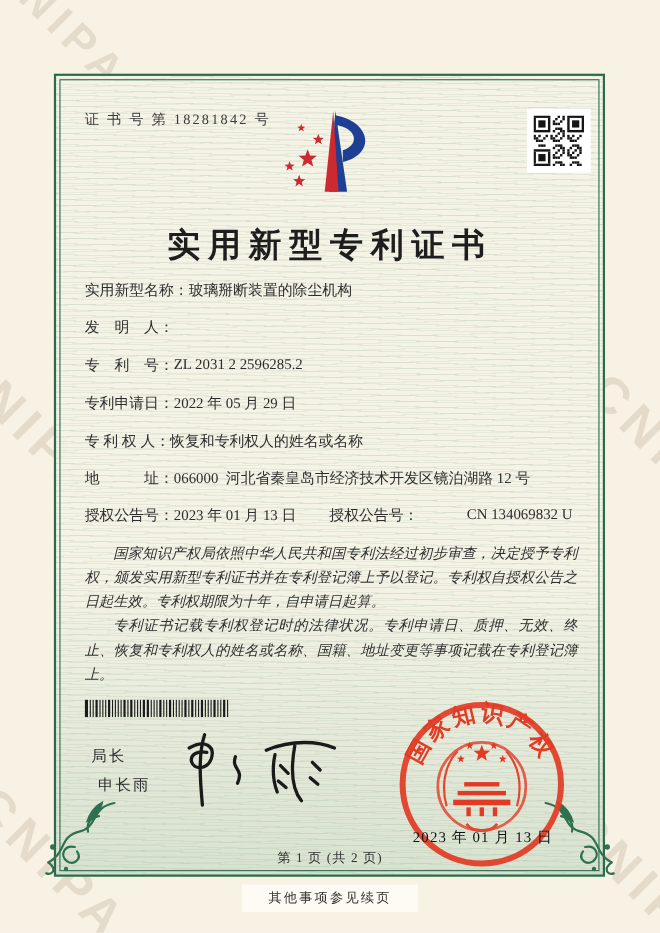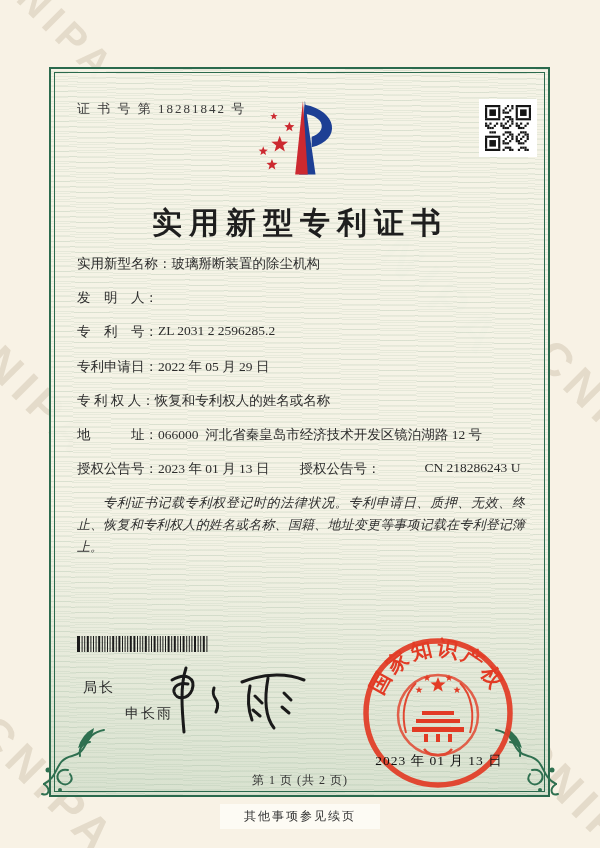--- a/index.html
+++ b/index.html
@@ -50,21 +50,21 @@
   .fields{position:absolute;left:77px;top:255px;width:450px;font-size:13.5px;}
   .field-row{height:34.2px;display:flex;align-items:flex-start;}
   .field-label{white-space:pre;flex:none;}
   .field-value{white-space:pre;}
   .pair2{margin-left:30px;display:flex;gap:44px;}
   .paras{position:absolute;left:77px;top:492px;width:448px;font-size:13px;line-height:22px;
          text-align:justify;font-style:italic;color:#2f2f2f;}
   .paras p{margin:0;text-indent:2em;}
   .barcode{position:absolute;left:77px;top:636px;}
   .director-title{position:absolute;left:83px;top:679px;font-size:14px;letter-spacing:2px;}
-  .director-name{position:absolute;left:89px;top:705px;font-size:14px;letter-spacing:2px;margin-left:36px;}
+  .director-name{position:absolute;left:89px;top:705px;font-size:14px;letter-spacing:2px;}
   .signature{position:absolute;left:150px;top:660px;}
   .seal{position:absolute;left:358px;top:633px;}
   .seal-date{position:absolute;left:360px;top:752px;width:158px;text-align:center;
              font-size:13.5px;color:#111;letter-spacing:1px;white-space:nowrap;}
   .page-number{position:absolute;left:0;top:772px;width:600px;text-align:center;
                font-size:12px;letter-spacing:1px;color:#333;}
   .footer-note-wrap{position:absolute;left:0;top:804px;width:600px;text-align:center;}
   .footer-note{display:inline-block;background:#fdfbf4;padding:4px 24px;font-size:12px;
                letter-spacing:2px;color:#333;}
   .bar{fill:#1b1b1b;}
@@ -258,26 +258,27 @@
     </div>
     <div class="field-row">
       <span class="field-label">地　　　址：</span>
       <span class="field-value">066000  河北省秦皇岛市经济技术开发区镜泊湖路 12 号</span>
     </div>
     <div class="field-row">
       <span class="field-label">授权公告号：</span>
       <span class="field-value">2023 年 01 月 13 日</span>
       <span class="pair2">
         <span class="field-label">授权公告号：</span>
-        <span class="field-value">CN 218286243 U</span>
+        <span class="field-value">CN 134069832 U</span>
       </span>
     </div>
   </div>
 
   <div class="paras">
+    <p>国家知识产权局依照中华人民共和国专利法经过初步审查，决定授予专利权，颁发实用新型专利证书并在专利登记簿上予以登记。专利权自授权公告之日起生效。专利权期限为十年，自申请日起算。</p>
     <p>专利证书记载专利权登记时的法律状况。专利申请日、质押、无效、终止、恢复和专利权人的姓名或名称、国籍、地址变更等事项记载在专利登记簿上。</p>
   </div>
 
   <svg class="barcode" id="barcode" width="168" height="16" viewBox="0 0 168 16">
       <rect x="0" y="0" width="3" height="16" class="bar"></rect>
       <rect x="4.6" y="0" width="1" height="16" class="bar"></rect>
       <rect x="7.199999999999999" y="0" width="1" height="16" class="bar"></rect>
       <rect x="9.799999999999999" y="0" width="2" height="16" class="bar"></rect>
       <rect x="13.399999999999999" y="0" width="1" height="16" class="bar"></rect>
       <rect x="15.999999999999998" y="0" width="1" height="16" class="bar"></rect>

